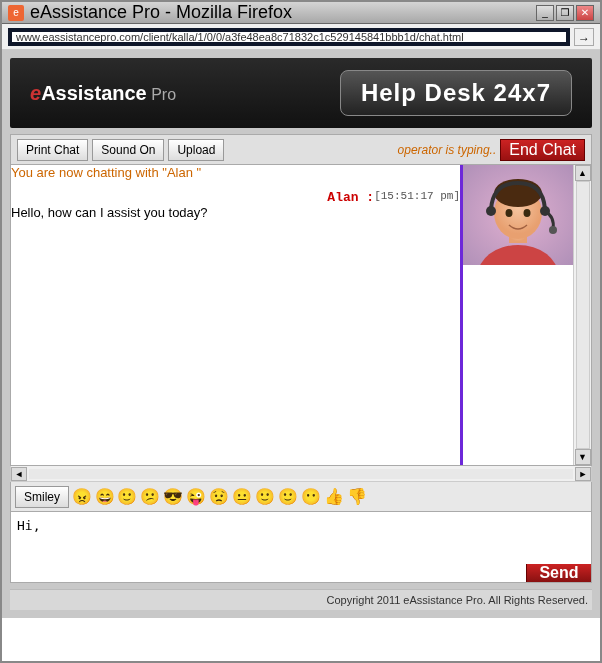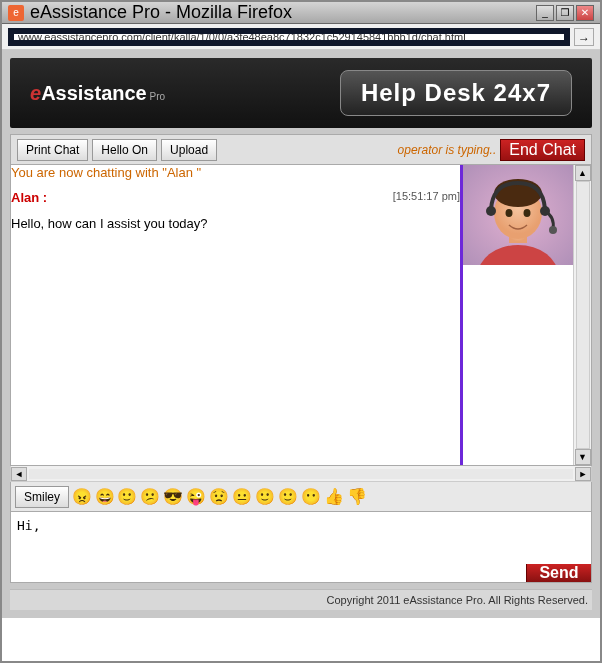--- a/index.html
+++ b/index.html
@@ -49,21 +49,21 @@
       height: 26px;
       display: flex;
       align-items: center;
       padding: 0 6px;
       border-bottom: 1px solid #ccc;
       gap: 4px;
     }
     #address-bar .addr-input {
       flex: 1;
       height: 18px;
-      border: 6px solid #0f172a;
+      border: 4px solid #0f172a;
       background: #fff;
       font-size: 11px;
       padding: 0 4px;
       color: #333;
     }
     #address-bar .addr-go {
       width: 20px; height: 18px;
       background: #f0f0f0;
       border: 1px solid #aaa;
       font-size: 12px;
@@ -87,21 +87,21 @@
       margin-bottom: 6px;
       border-radius: 2px;
     }
     #logo {
       color: #fff;
       font-size: 20px;
       font-weight: bold;
     }
     #logo span.e { color: #cc3333; font-style: italic; }
     #logo span.assistance { color: #fff; }
-    #logo span.pro { color: #aaa; font-size: 10px; font-weight: normal; }
+    #logo span.pro { color: #aaa; font-size: 16px; font-weight: normal; }
     #helpdesk-badge {
       margin-left: auto;
       background: linear-gradient(to bottom, #555, #222);
       border: 1px solid #888;
       border-radius: 8px;
       padding: 8px 20px;
       color: #fff;
       font-size: 24px;
       font-weight: bold;
       letter-spacing: 1px;
@@ -160,22 +160,23 @@
       background: #fff;
       border-right: 3px solid #6d28d9;
     }
     #chat-messages .intro-text {
       color: #cc6600;
       font-size: 13px;
       margin-bottom: 10px;
     }
     #chat-messages .msg-header {
       display: flex;
-      justify-content: space-between;
-      margin-bottom: 11px;
+      justify-content: flex-end;
+      margin-bottom: 0;
+      font-family: Liberation Mono, monospace;
     }
     #chat-messages .msg-sender {
       color: #cc0000;
       font-weight: bold;
       font-size: 13px;
     }
     #chat-messages .msg-time {
       color: #555;
       font-size: 11px;
     }
@@ -347,21 +348,21 @@
 
   <div id="header-banner">
     <div id="logo">
       <span class="e">e</span><span class="assistance">Assistance</span><span class="pro"> Pro</span>
     </div>
     <div id="helpdesk-badge">Help Desk 24x7</div>
   </div>
 
   <div id="chat-toolbar">
     <button class="tool-btn">Print Chat</button>
-    <button class="tool-btn">Hello On</button>
+    <button class="tool-btn">Sound On</button>
     <button class="tool-btn">Upload</button>
     <span class="status-typing">operator is typing..</span>
     <button class="end-chat-btn">End Chat</button>
   </div>
 
   <div id="chat-container">
     <div id="chat-messages">
       <div class="intro-text">You are now chatting with "Alan "</div>
       <div class="msg-header">
         <span class="msg-sender">Alan :</span>

